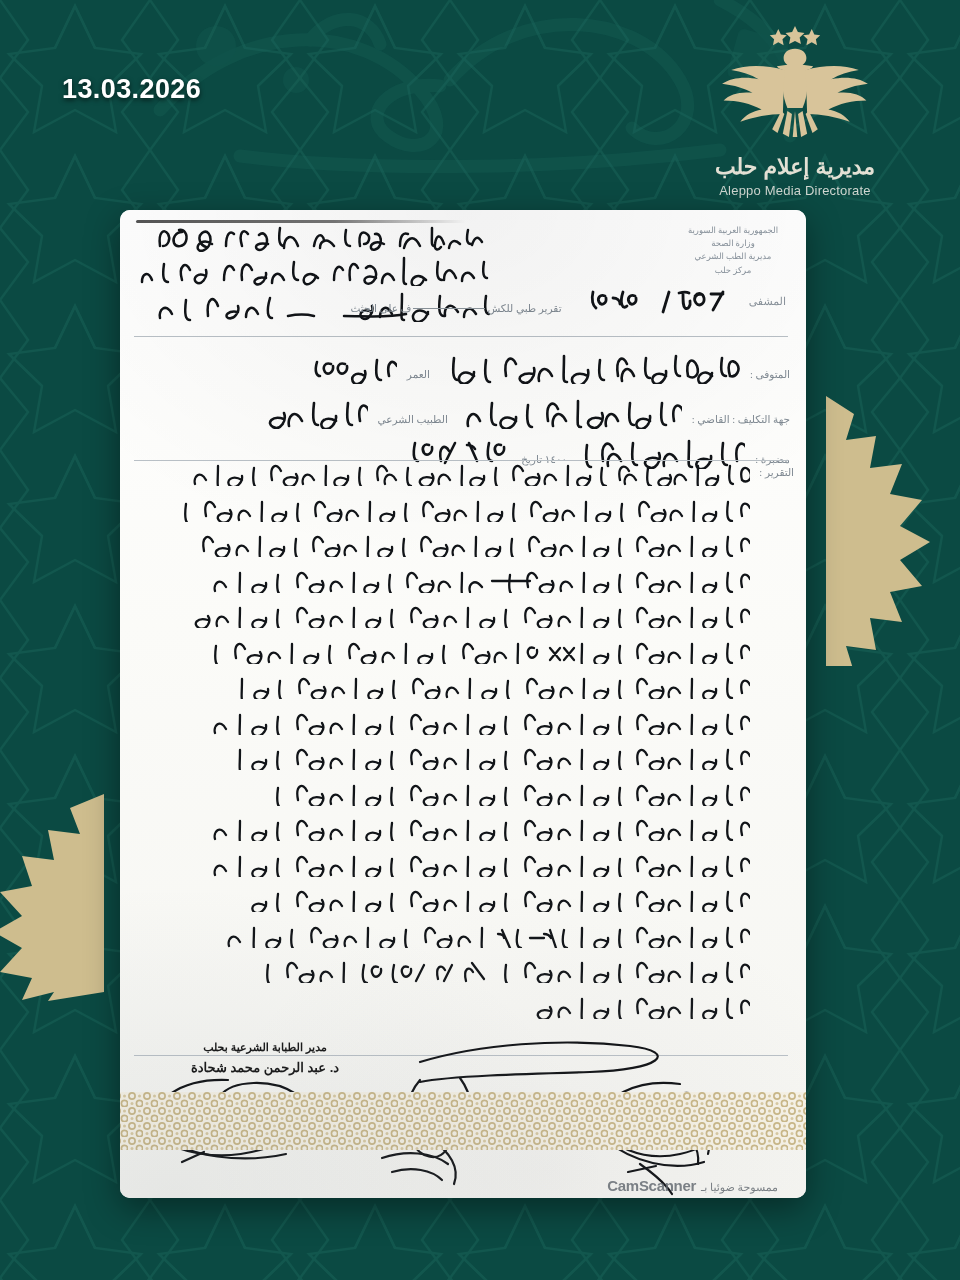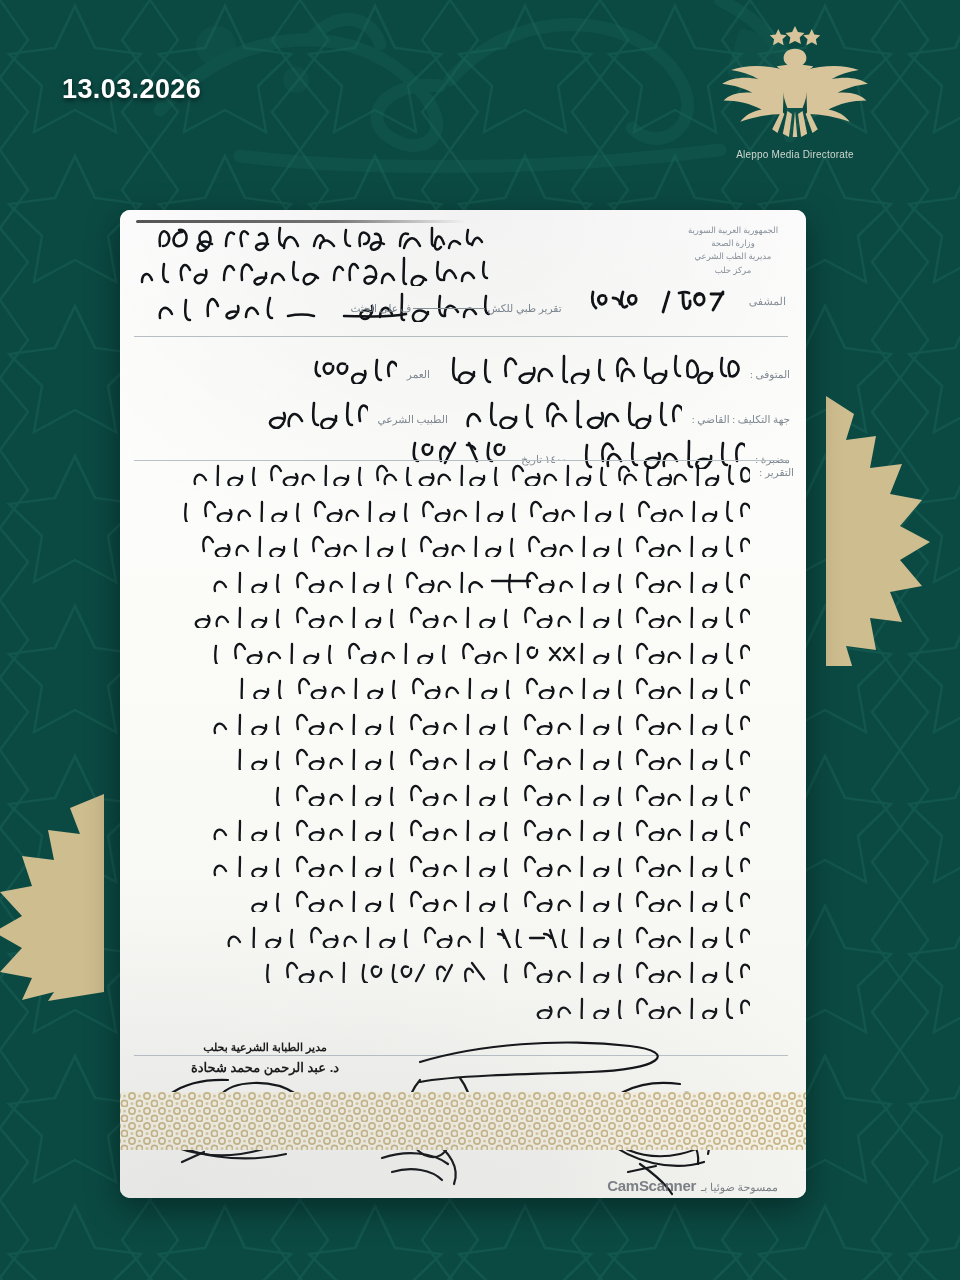--- a/index.html
+++ b/index.html
@@ -59,21 +59,21 @@
   }
   .logo-mark { width:168px; height:120px; margin:0 auto; display:block; }
   .logo-ar {
     margin-top:8px;
     font-size:22px; font-weight:bold;
     color:#e3e0d4;
     direction:rtl; letter-spacing:.5px;
   }
   .logo-en {
     margin-top:3px;
-    font-size:10px;
+    font-size:13px;
     color:#cfd6d0;
     letter-spacing:.2px;
   }
 
   
   .doc-card {
     position:absolute;
     left:120px; top:210px;
     width:686px; height:988px;
     background:#fdfdfb;
@@ -314,20 +314,21 @@
                  C 182 86, 196 90, 204 98 C 186 98, 168 102, 154 110
                  C 166 112, 176 118, 182 126 C 164 120, 144 116, 126 116 Z"></path>
 
         <path d="M100 112 l-6 30 8 4 4-30z"></path>
         <path d="M110 112 l-3 34 6 0 -3-34z"></path>
         <path d="M120 112 l6 30 -8 4 -4-30z"></path>
         <path d="M92 112 l-12 24 7 5 9-25z"></path>
         <path d="M128 112 l12 24 -7 5 -9-25z"></path>
       </g>
     </svg>
+    <div class="logo-ar">مديرية إعلام حلب</div>
     <div class="logo-en">Aleppo Media Directorate</div>
   </div>
 
   <div class="doc-card">
     <div class="paper"></div>
 
     <div class="ministry">
       <div>الجمهورية العربية السورية</div>
       <div>وزارة الصحة</div>
       <div>مديرية الطب الشرعي</div>

